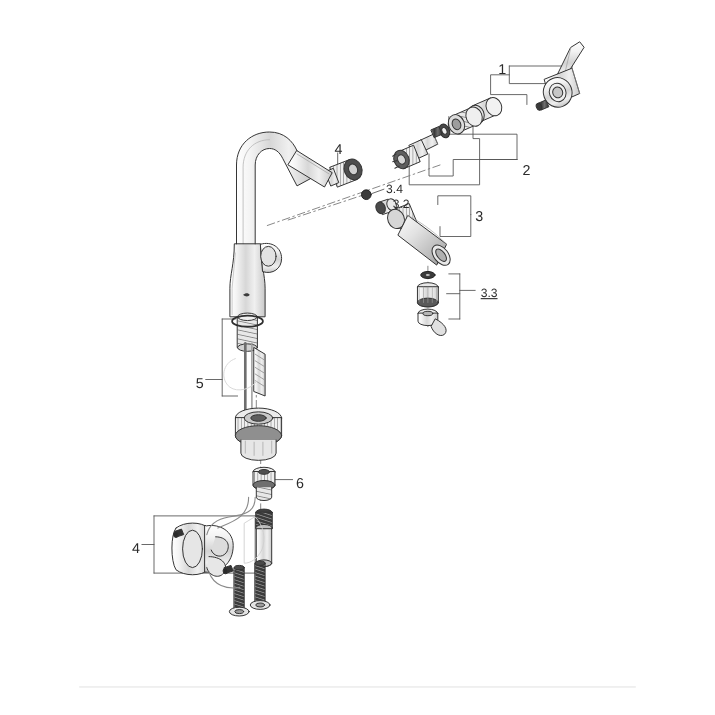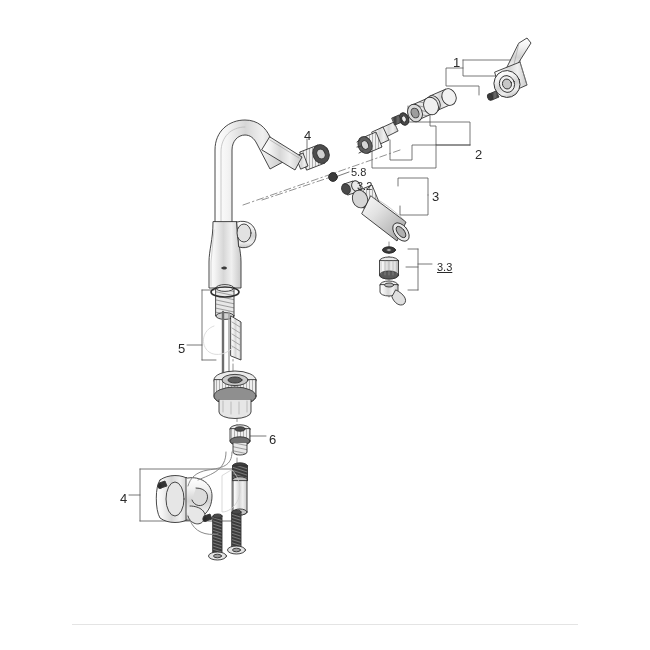--- a/index.html
+++ b/index.html
@@ -354,21 +354,21 @@
 
     </g>
   </svg>
 
   <div class="callout-label" style="left:453px; top:56px;">1</div>
 
   <div class="callout-label" style="left:475px; top:148px;">2</div>
 
   <div class="callout-label" style="left:432px; top:190px;">3</div>
 
-  <div class="callout-label sub" style="left:351px; top:167px;">5.8</div>
+  <div class="callout-label sub" style="left:351px; top:167px;">3.4</div>
 
   <div class="callout-label sub" style="left:357px; top:181px;text-align:right;">3.2</div>
 
   <div class="callout-label sub" style="left:437px; top:262px;text-decoration:underline;">3.3</div>
 
   <div class="callout-label" style="left:304px; top:129px;">4</div>
 
   <div class="callout-label" style="left:178px; top:342px;">5</div>
 
   <div class="callout-label" style="left:269px; top:433px;">6</div>

